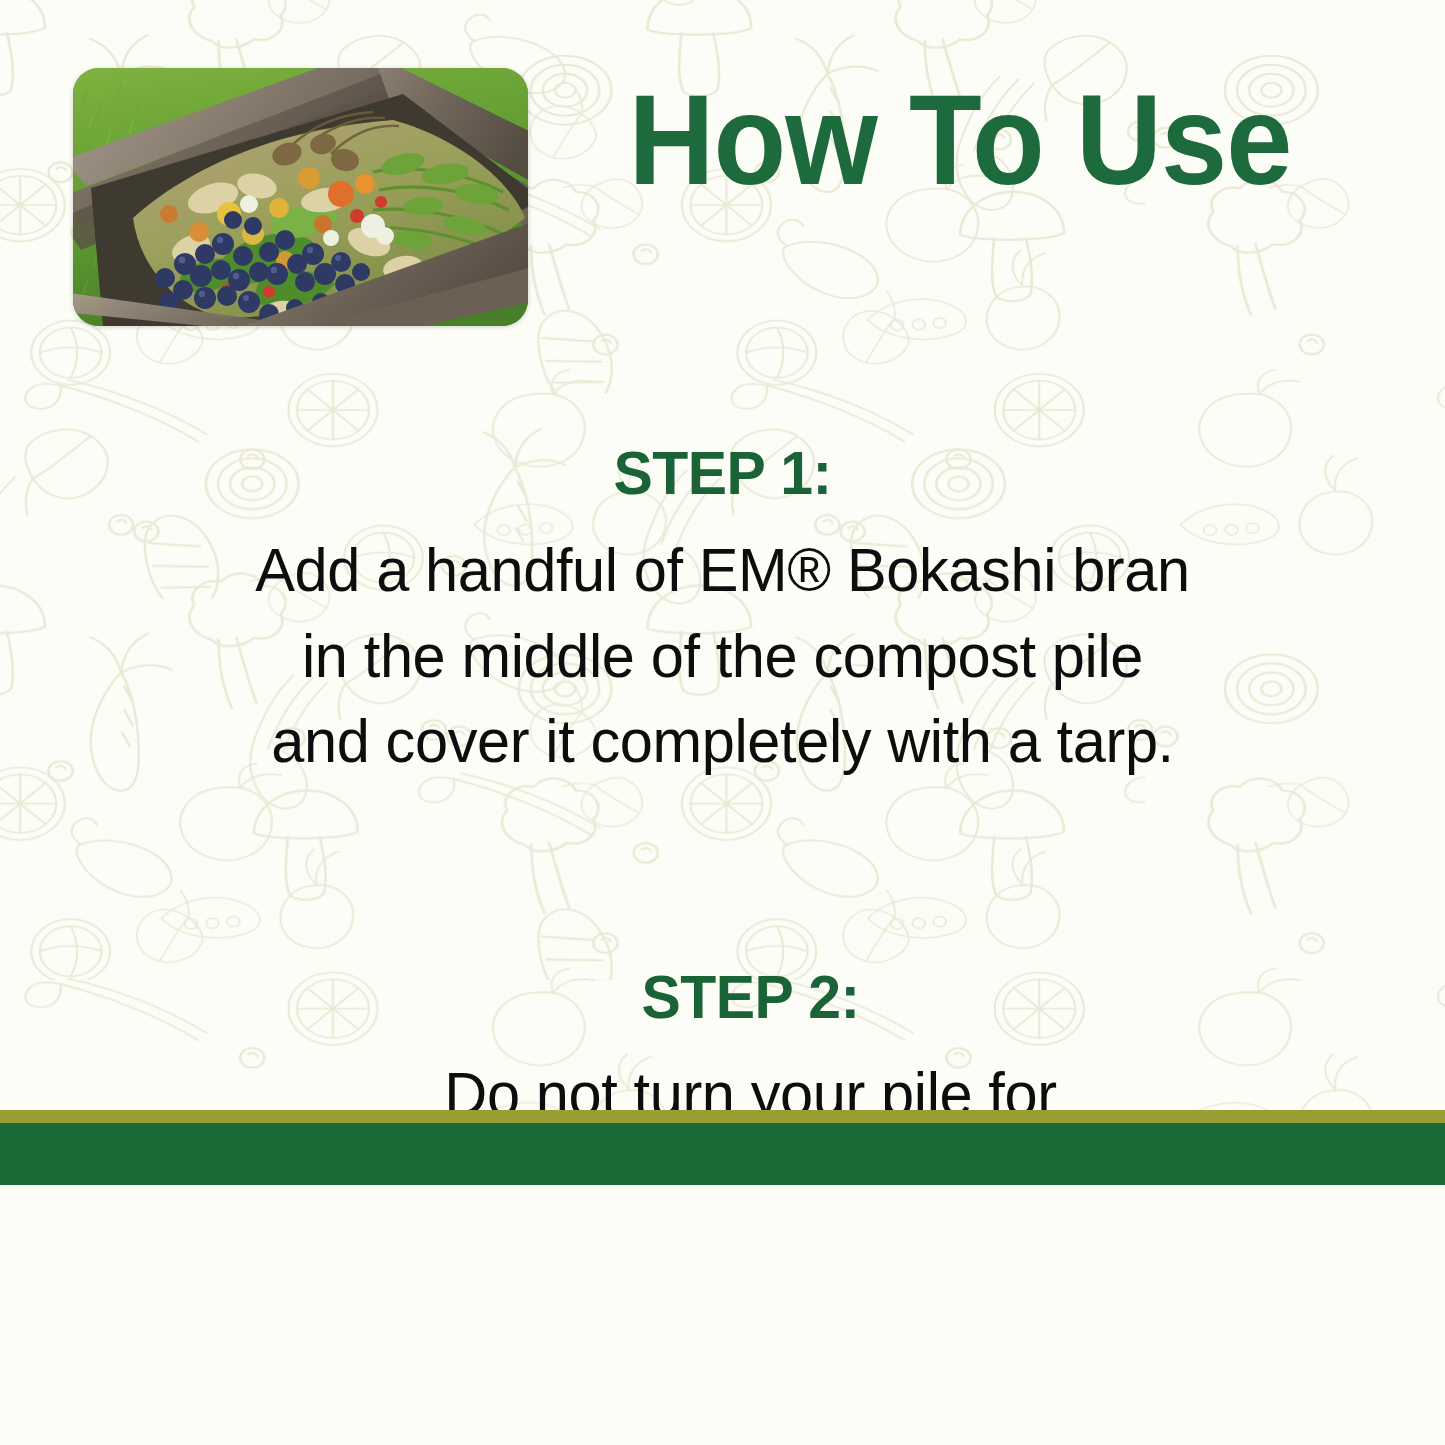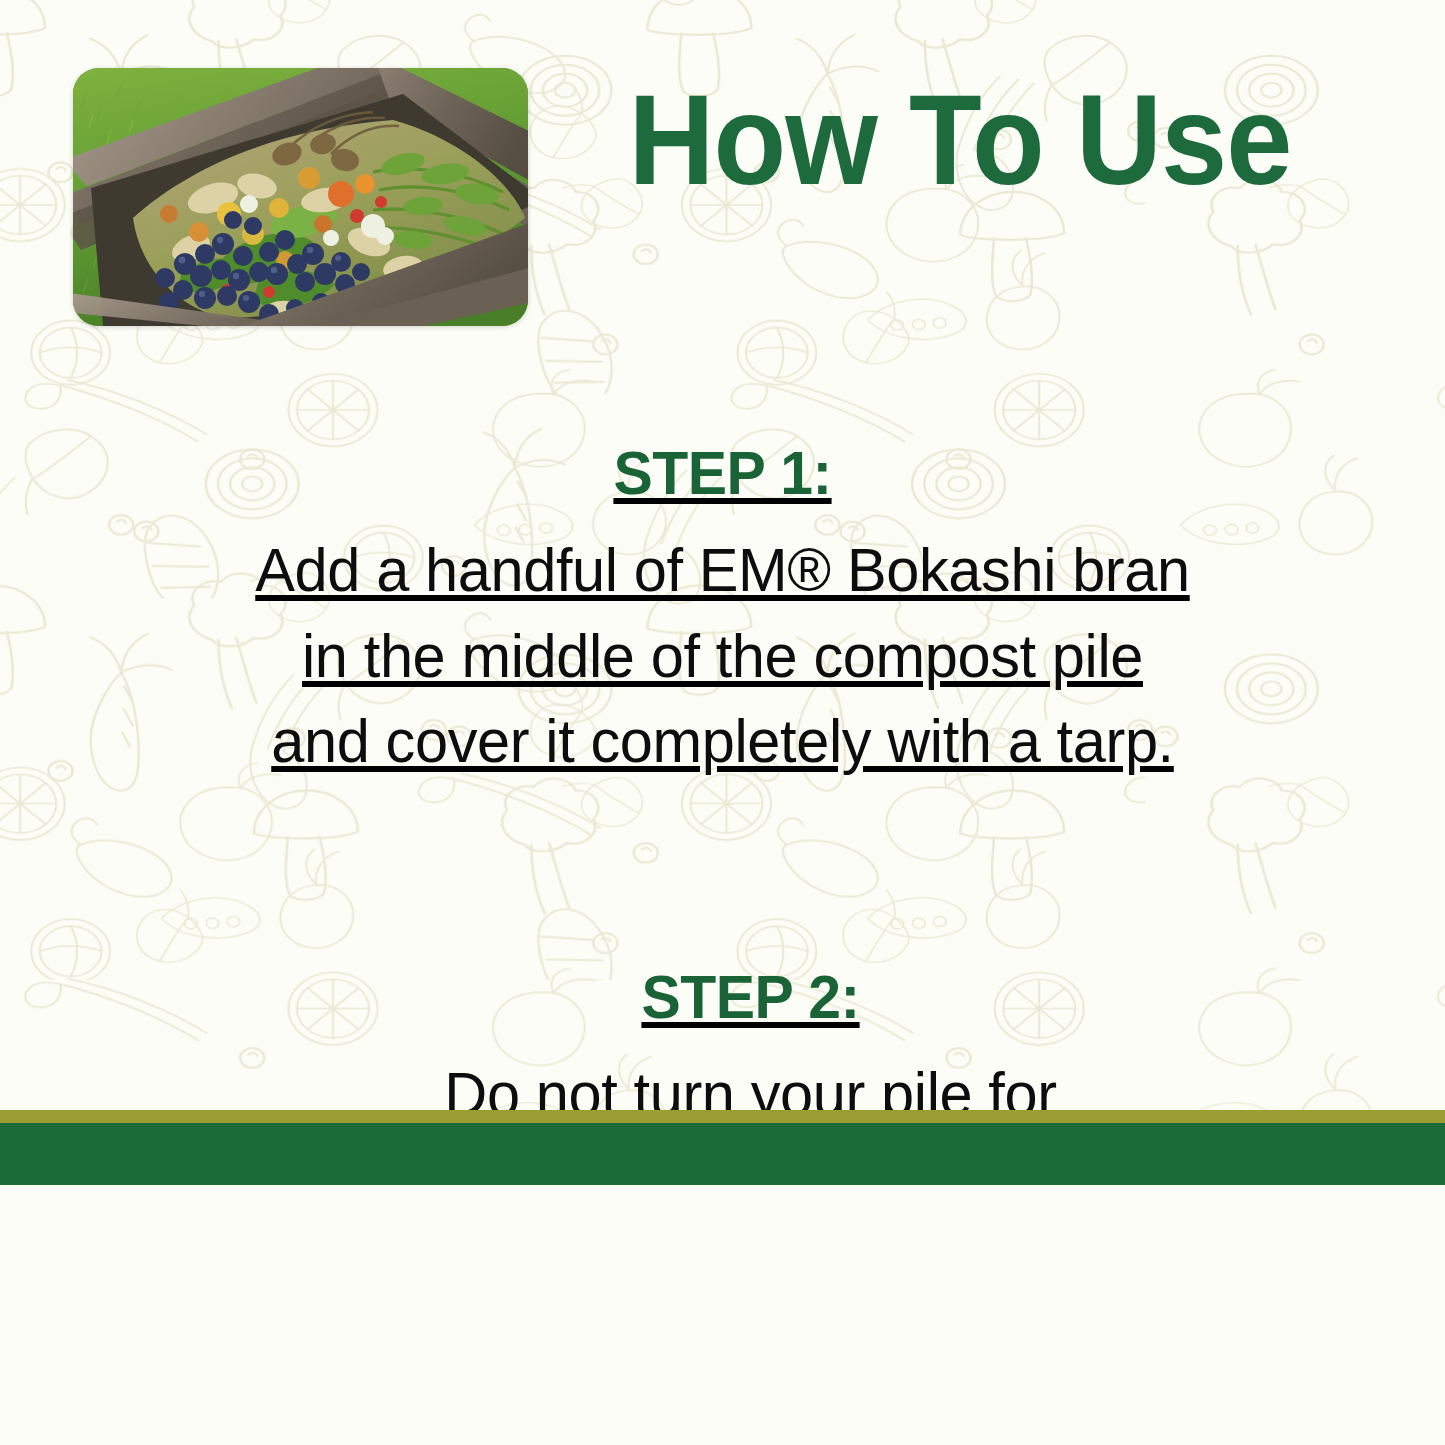--- a/index.html
+++ b/index.html
@@ -102,21 +102,20 @@
   }
 
   
   .steps {
     position: absolute;
     left: 0;
     top: 440px;
     width: 1445px;
     z-index: 3;
     text-align: center;
-    text-decoration: underline;
   }
   .step-block { width: 1445px; }
   .step-block.step-two { margin-top: 180px; margin-left: 28px; }
 
   .step-heading {
     color: #1a6336;
     font-family: "Liberation Sans Narrow", "Liberation Sans", sans-serif;
     font-weight: bold;
     font-size: 62px;
     line-height: 1.05;

